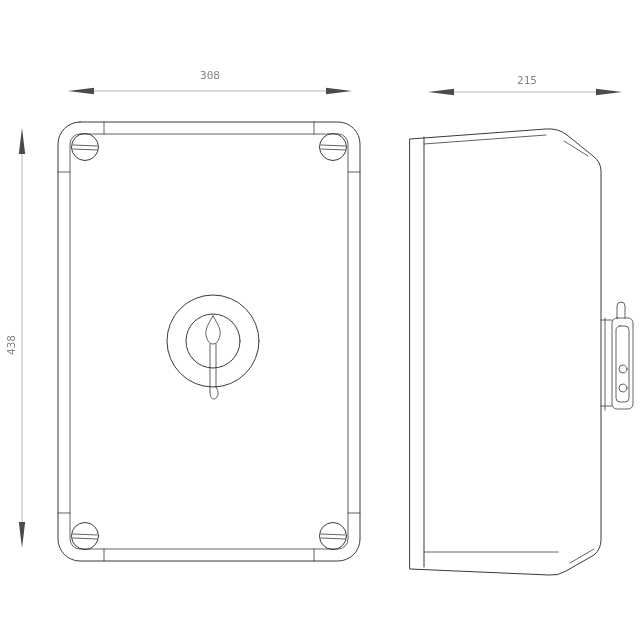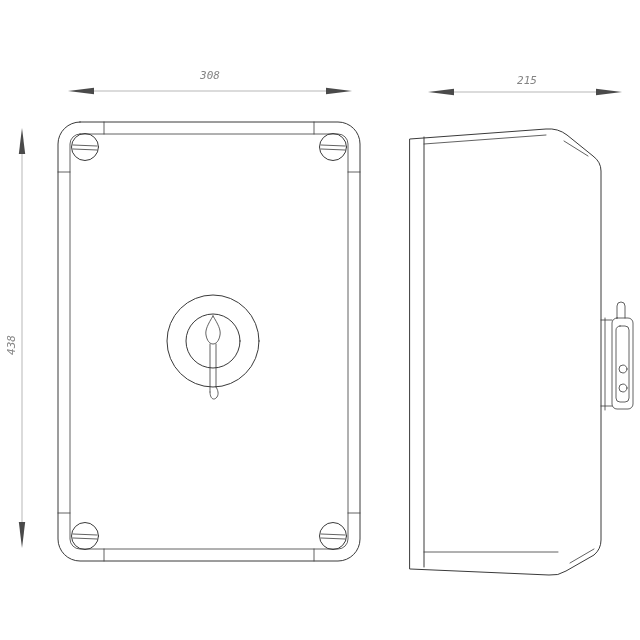--- a/index.html
+++ b/index.html
@@ -9,21 +9,20 @@
     width: 640px;
     height: 640px;
     overflow: hidden;
     font-family: "DejaVu Sans", sans-serif;
   }
   #stage {
     position: relative;
     width: 640px;
     height: 640px;
     background: #ffffff;
-    font-style: italic;
   }
   svg { display: block; }
   .stroke {
     fill: none;
     stroke: #3a3a3a;
     stroke-width: 1;
     stroke-linejoin: round;
     stroke-linecap: round;
   }
   .thin  { stroke-width: 0.8; }

